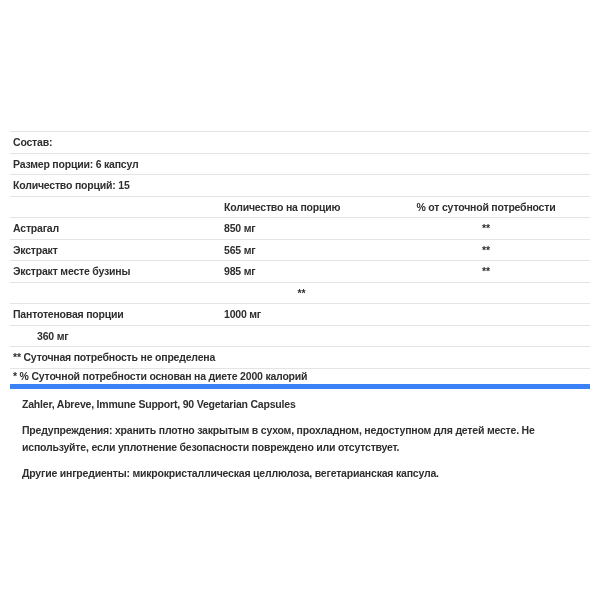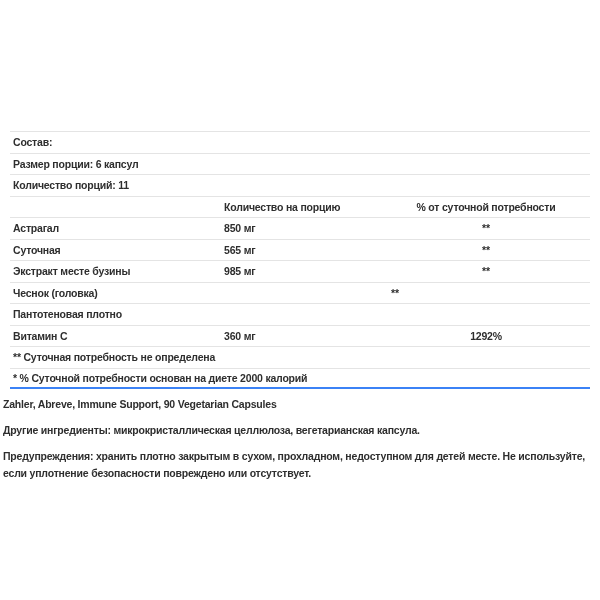--- a/index.html
+++ b/index.html
@@ -21,27 +21,27 @@
     margin: 131px 10px 0 10px;
   }
   .row {
     height: 21.5px;
     border-top: 1px solid #e4e4e4;
     display: flex;
     align-items: center;
     padding-left: 3px;
   }
   .row.last {
-    border-bottom: 2px solid #3b82f6;
+    border-bottom: 5px solid #3b82f6;
   }
   .col-name   { width: 187px; flex: 0 0 187px; }
   .col-amount { width: 182px; flex: 0 0 182px; padding-left: 24px; }
   .col-dv     { flex: 1; text-align: center; }
   .paragraphs {
-    padding: 7px 12px 0 3px;
+    padding: 7px 12px 0 22px;
   }
   .paragraphs p {
     margin: 0 0 9px 0;
     line-height: 17px;
   }
 </style>
 </head>
 <body>
 
 <div class="screen">
@@ -50,71 +50,69 @@
 
     <div class="row">
       <span>Состав:</span>
     </div>
 
     <div class="row">
       <span>Размер порции: 6 капсул</span>
     </div>
 
     <div class="row">
-      <span>Количество порций: 11</span>
+      <span>Количество порций: 15</span>
     </div>
 
     <div class="row">
       <span class="col-name"></span>
       <span class="col-amount">Количество на порцию</span>
       <span class="col-dv">% от суточной потребности</span>
     </div>
 
     <div class="row">
       <span class="col-name">Астрагал</span>
       <span class="col-amount">850 мг</span>
       <span class="col-dv">**</span>
     </div>
 
     <div class="row">
-      <span class="col-name">Суточная</span>
+      <span class="col-name">Экстракт</span>
       <span class="col-amount">565 мг</span>
       <span class="col-dv">**</span>
     </div>
 
     <div class="row">
       <span class="col-name">Экстракт месте бузины</span>
       <span class="col-amount">985 мг</span>
       <span class="col-dv">**</span>
     </div>
 
     <div class="row">
-      <span class="col-name">Чеснок (головка)</span>
       <span class="col-dv">**</span>
     </div>
 
     <div class="row">
-      <span class="col-name">Пантотеновая плотно</span>
+      <span class="col-name">Пантотеновая порции</span>
+      <span class="col-amount">1000 мг</span>
     </div>
 
     <div class="row">
-      <span class="col-name">Витамин C</span>
       <span class="col-amount">360 мг</span>
-      <span class="col-dv">1292%</span>
     </div>
 
     <div class="row">
       <span>** Суточная потребность не определена</span>
     </div>
 
     <div class="row last">
       <span>* % Суточной потребности основан на диете 2000 калорий</span>
     </div>
 
   </div>
 
   <div class="paragraphs">
     <p>Zahler, Abreve, Immune Support, 90 Vegetarian Capsules</p>
+    <p>Предупреждения: хранить плотно закрытым в сухом, прохладном, недоступном для детей месте. Не используйте, если уплотнение безопасности повреждено или отсутствует.</p>
     <p>Другие ингредиенты: микрокристаллическая целлюлоза, вегетарианская капсула.</p>
-    <p>Предупреждения: хранить плотно закрытым в сухом, прохладном, недоступном для детей месте. Не используйте, если уплотнение безопасности повреждено или отсутствует.</p>
   </div>
 
 </div>
 
 </body></html>

